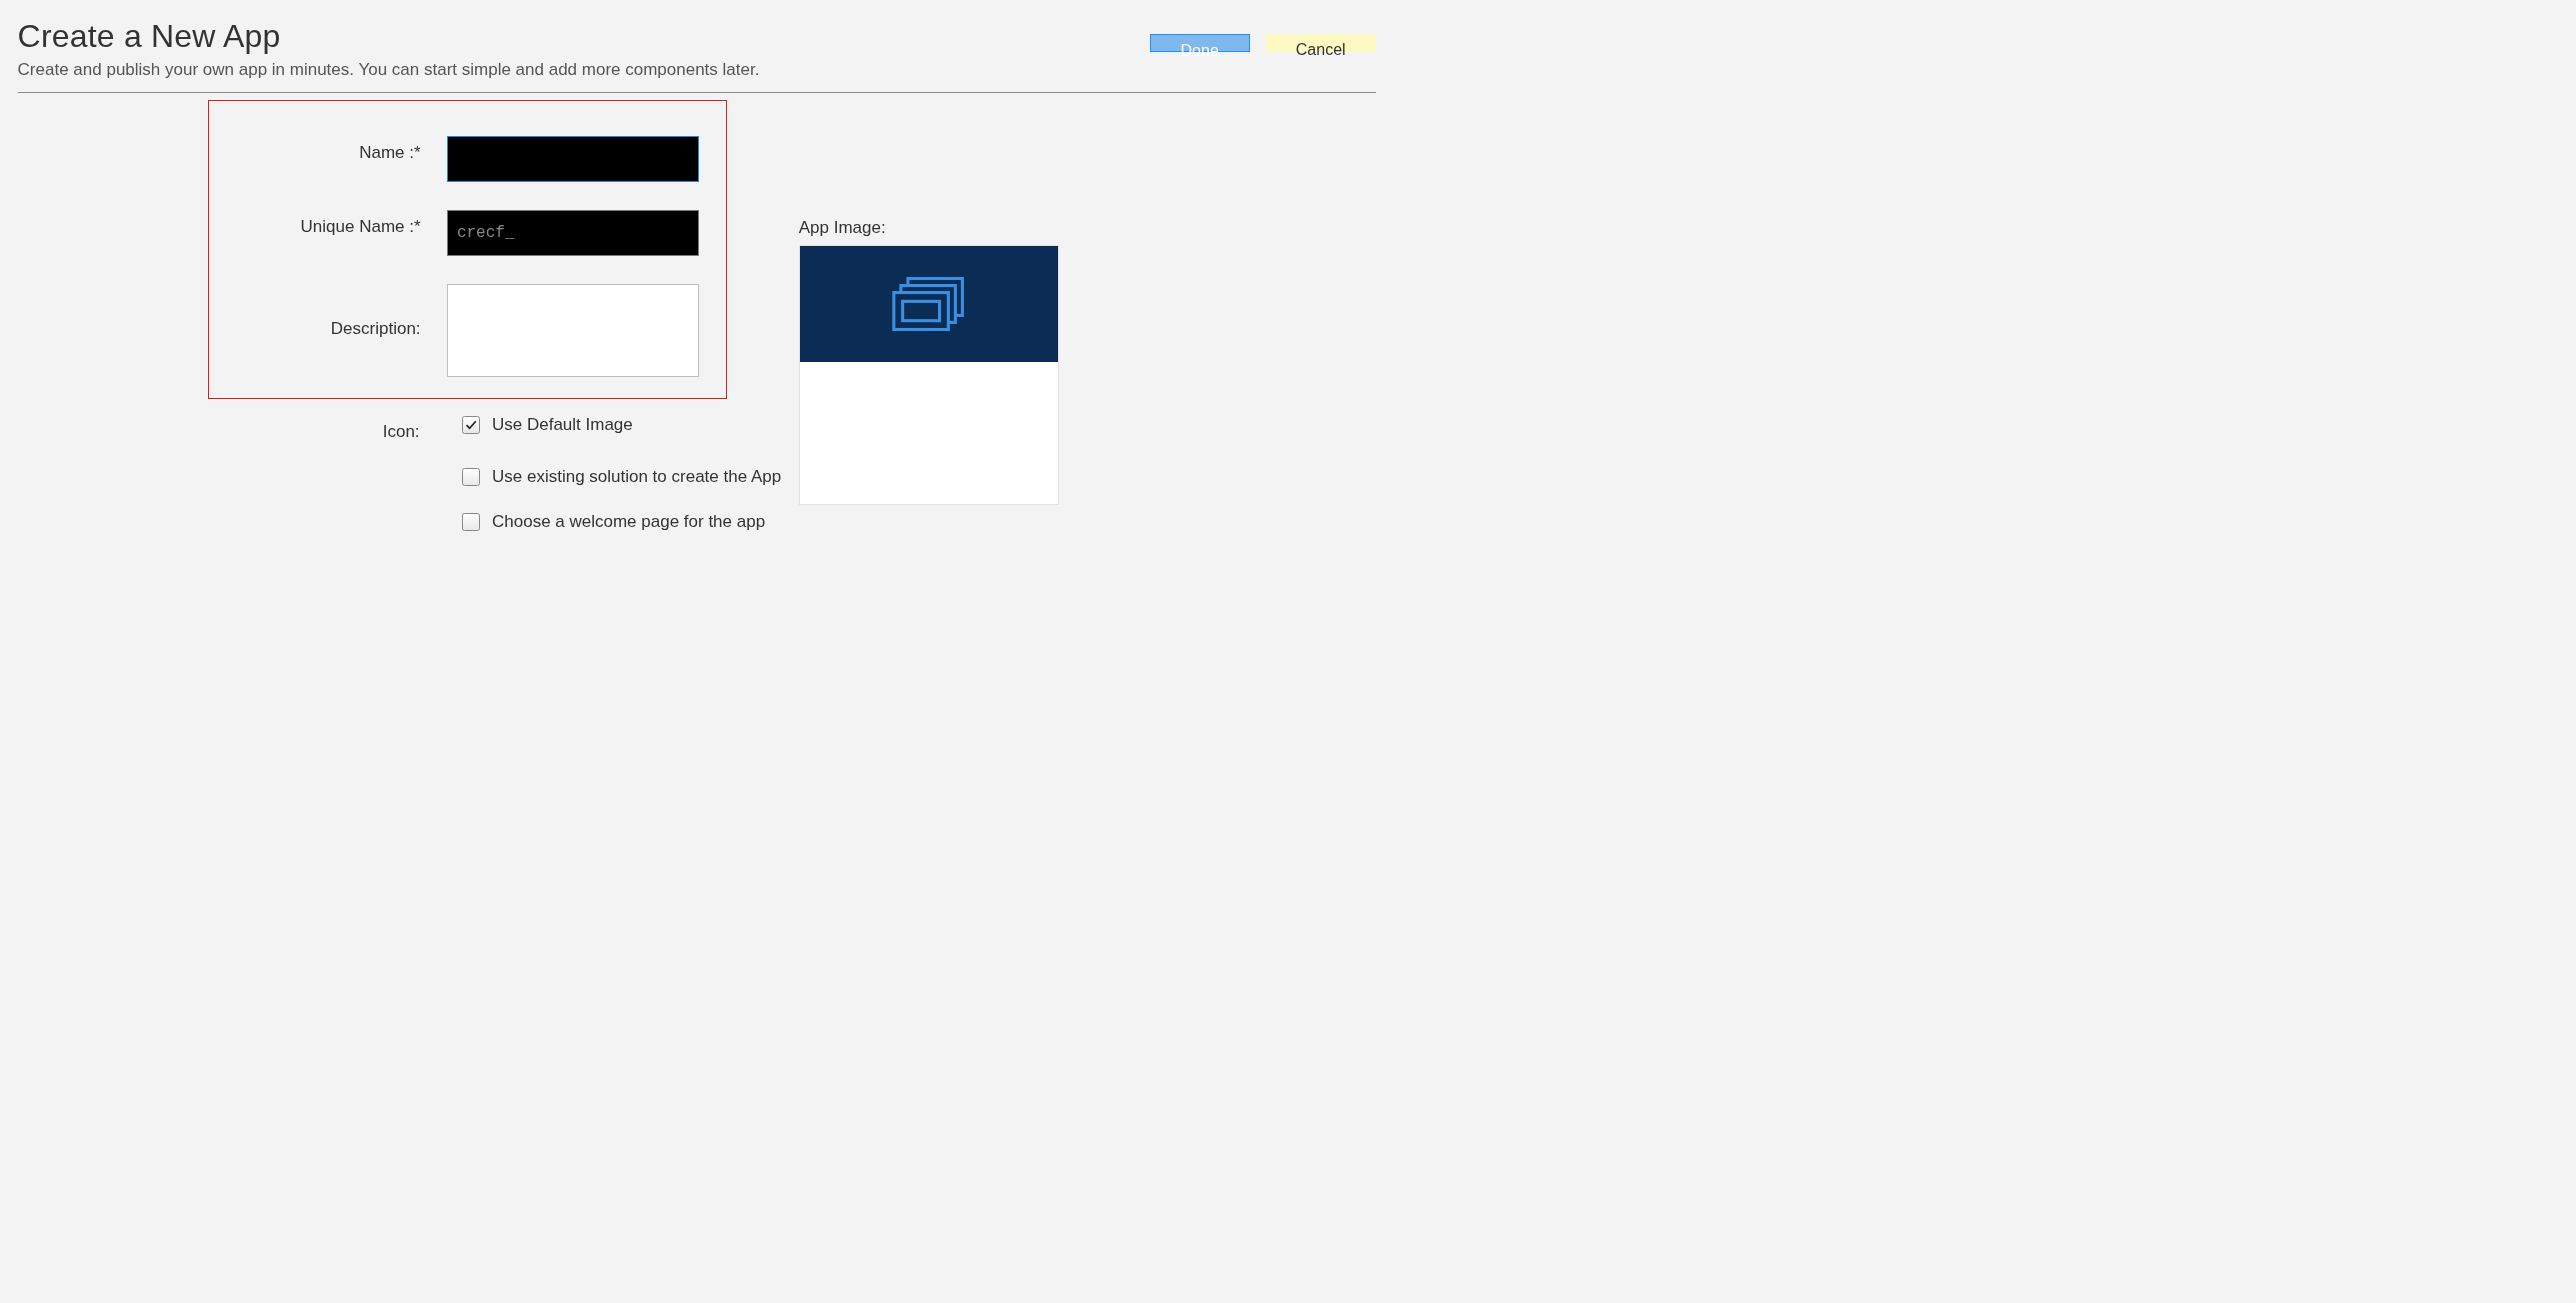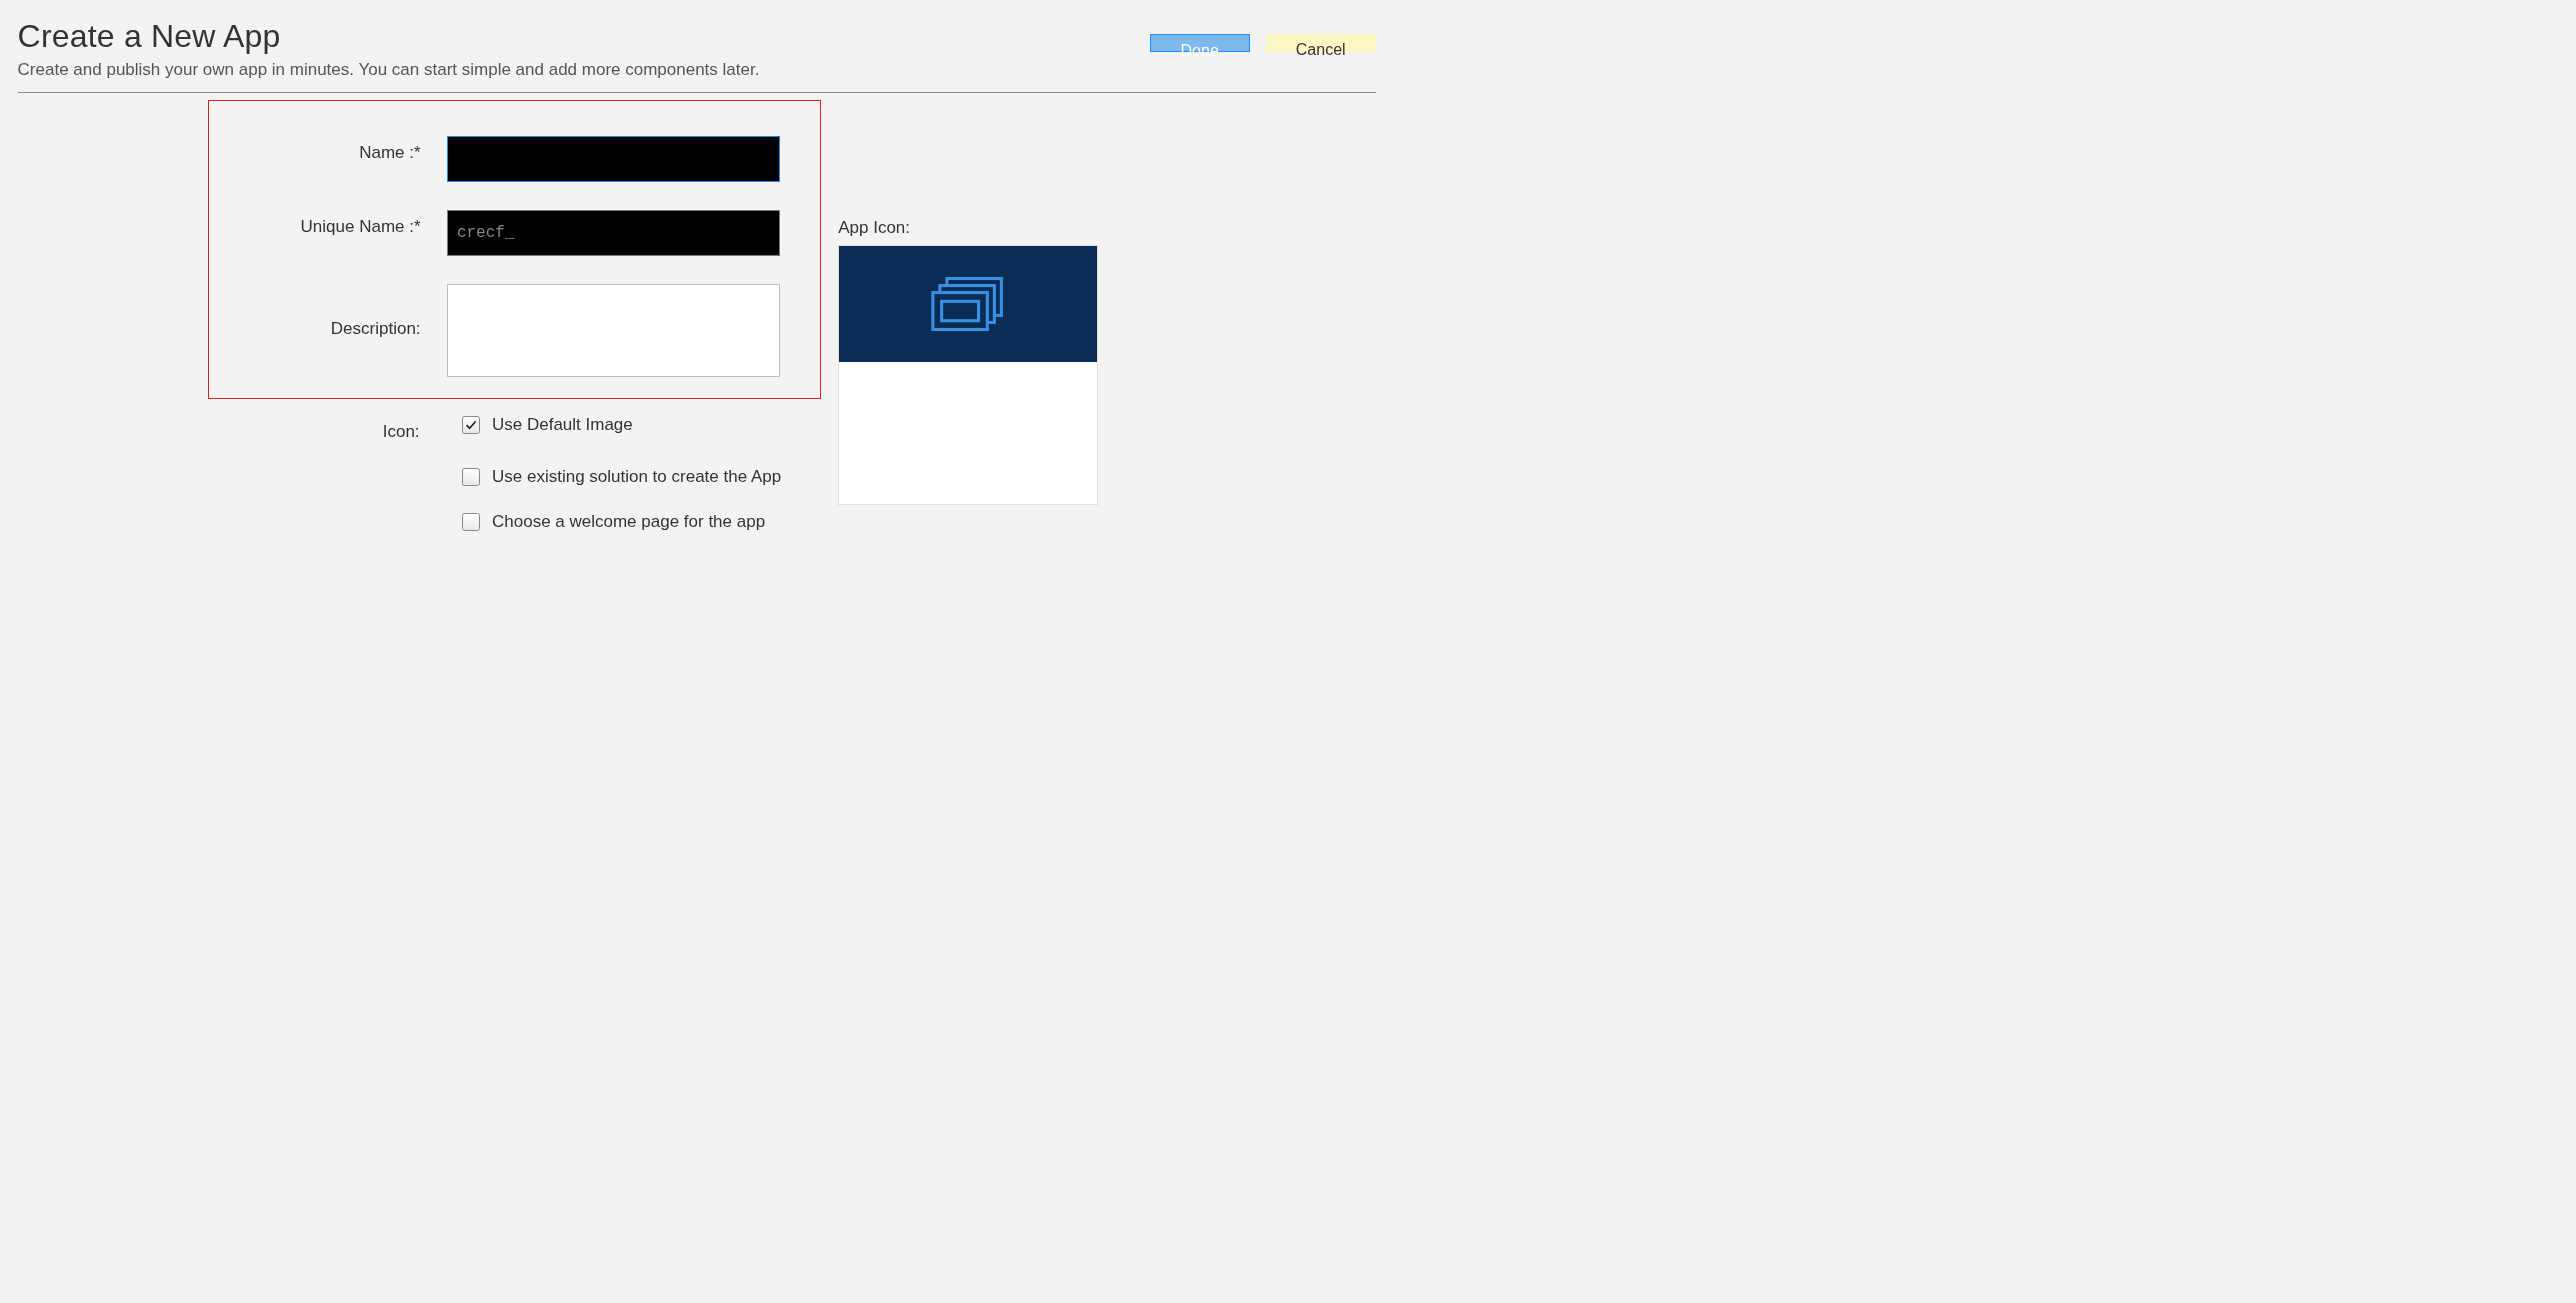--- a/index.html
+++ b/index.html
@@ -69,21 +69,21 @@
       display: flex;
       gap: 17.6px;
     }
     .form-col {
       flex: 0 0 auto;
       padding-left: 190px;
     }
     .highlight-box {
       border: 0.9px solid #d02020;
       padding: 35px 26.5px 17.6px 26.5px;
-      width: 613px;
+      width: 519px;
       margin-bottom: 11px;
     }
     .form-row {
       display: flex;
       align-items: flex-start;
       margin-bottom: 28px;
     }
     .form-label {
       width: 212px;
       text-align: right;
@@ -241,21 +241,21 @@
           <label class="form-label"></label>
           <div class="check-cell">
             <span class="checkbox"></span>
             <span class="check-label">Choose a welcome page for the app</span>
           </div>
         </div>
       </div>
     </div>
 
     <div class="tile-col">
-      <div class="tile-label">App Icon:</div>
+      <div class="tile-label">App Image:</div>
       <div class="app-tile">
         <div class="tile-top">
           <svg class="tile-icon-svg" viewBox="0 0 88 66">
             <rect x="20" y="4" width="62" height="42" fill="none" stroke="#3b8fe0" stroke-width="3.5"></rect>
             <rect x="12" y="12" width="62" height="42" fill="#0b2d55" stroke="#3b8fe0" stroke-width="3.5"></rect>
             <rect x="4" y="20" width="62" height="42" fill="#0b2d55" stroke="#3b8fe0" stroke-width="3.5"></rect>
             <rect x="14" y="30" width="42" height="22" fill="none" stroke="#3b8fe0" stroke-width="3.5"></rect>
           </svg>
         </div>
       </div>

